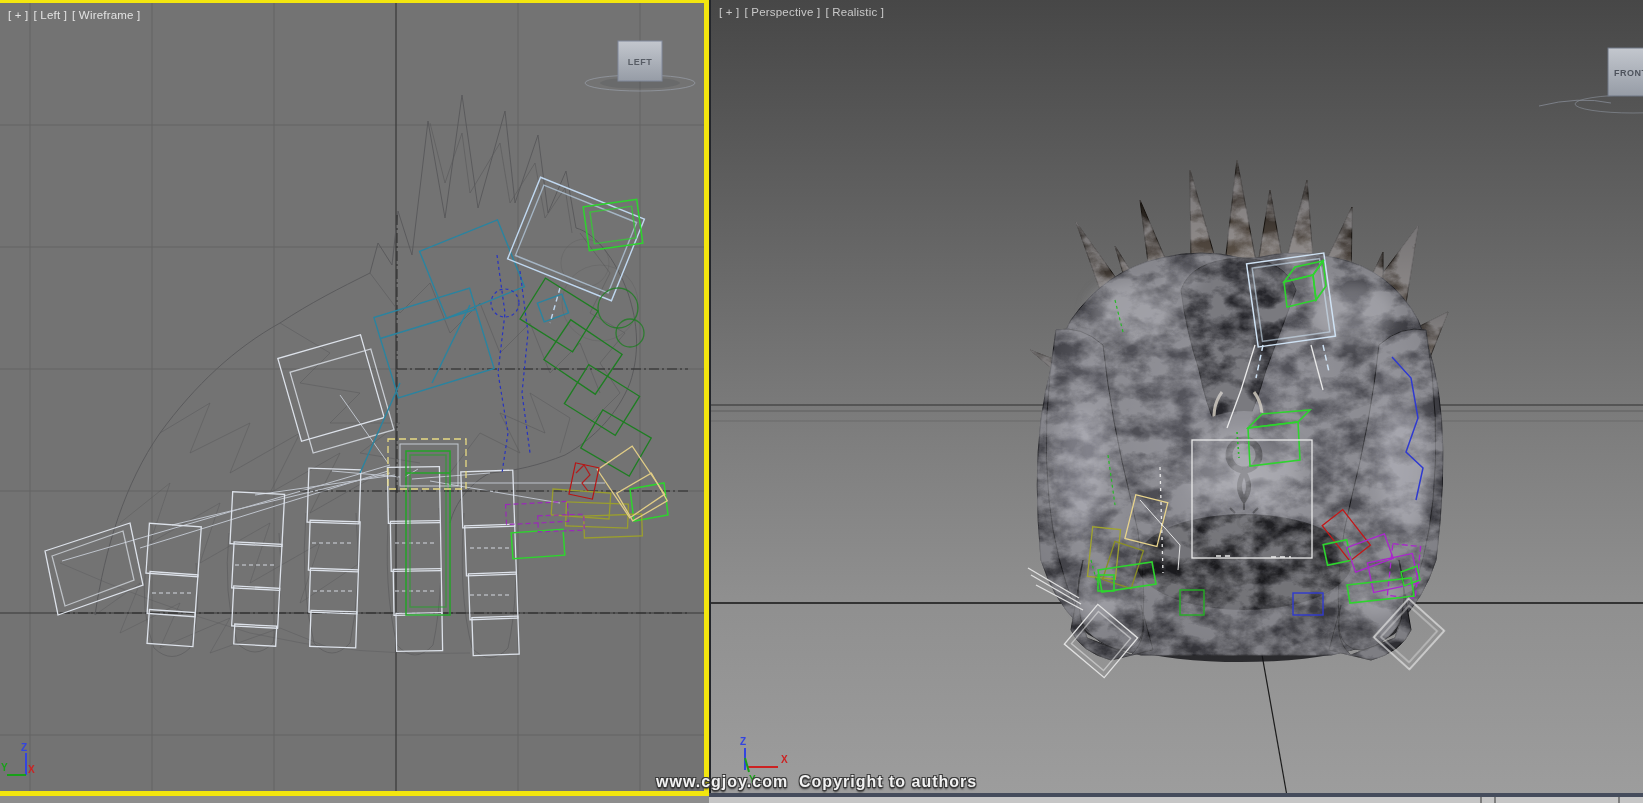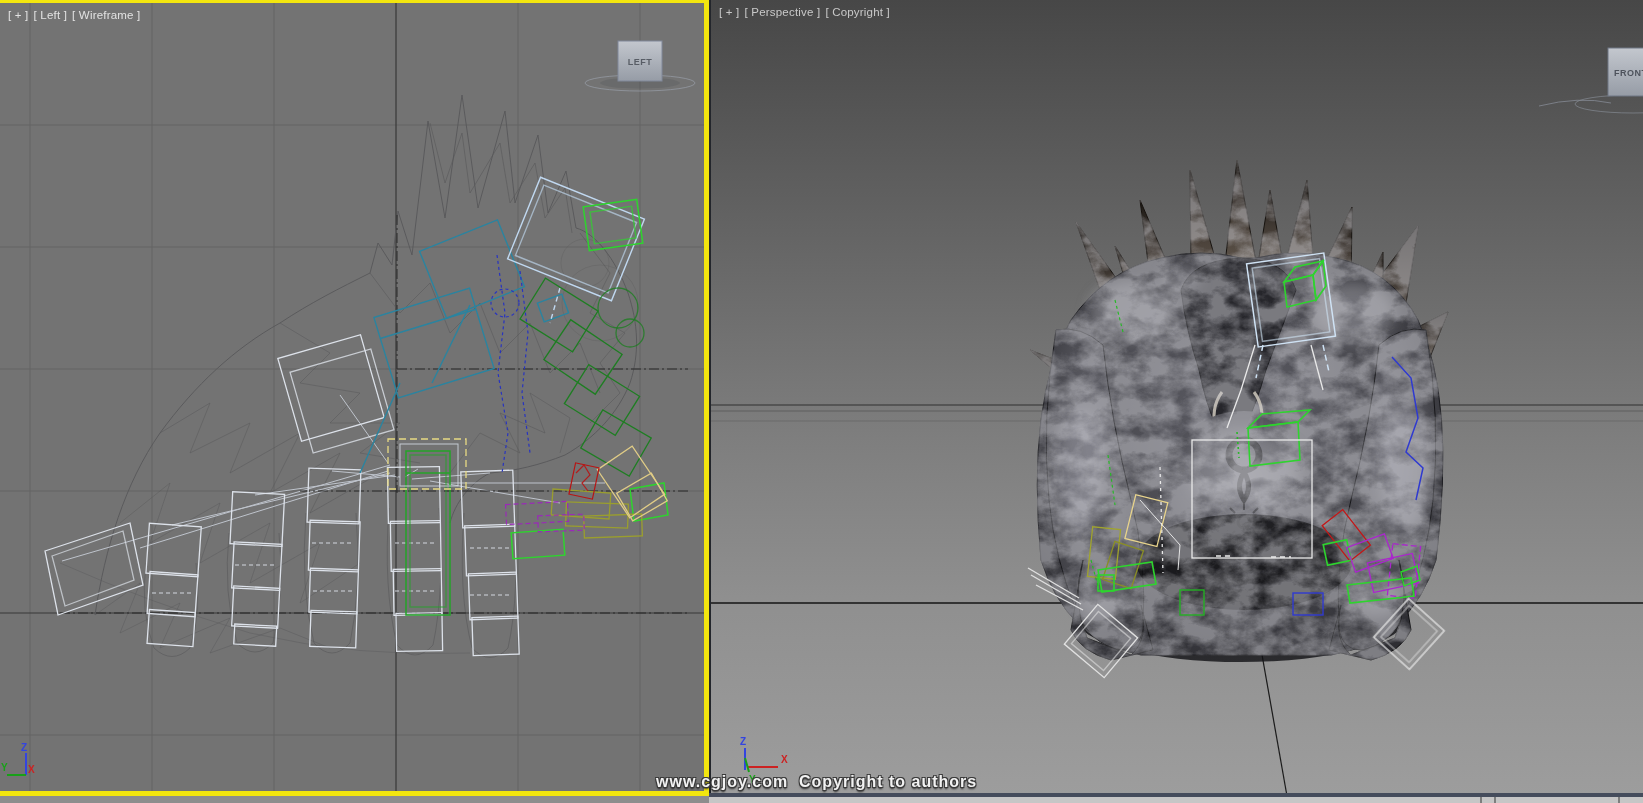--- a/index.html
+++ b/index.html
@@ -258,21 +258,21 @@
         <line x1="26" y1="772" x2="26" y2="750" stroke="#3344e0" stroke-width="2"></line>
         <line x1="26" y1="772" x2="7" y2="772" stroke="#18a018" stroke-width="2"></line>
         <text x="21" y="748" fill="#3344e0">Z</text>
         <text x="1" y="768" fill="#18a018">Y</text>
         <text x="28" y="770" fill="#cc2222">X</text>
       </g>
     </svg>
   </div>
 
   <div id="vp-right" class="vp">
-    <div class="vp-label"><span>[ + ]</span><span>[ Perspective ]</span><span>[ Copyright ]</span></div>
+    <div class="vp-label"><span>[ + ]</span><span>[ Perspective ]</span><span>[ Realistic ]</span></div>
 
     <svg width="932" height="796" viewBox="0 0 932 796">
       <defs>
         <radialGradient id="bodyg" cx="0.5" cy="0.42" r="0.65">
           <stop offset="0" stop-color="#5e5e66"></stop>
             <stop offset="0.6" stop-color="#46464c"></stop>
             <stop offset="1" stop-color="#2d2d32"></stop>
         </radialGradient>
         <radialGradient id="armg" cx="0.5" cy="0.35" r="0.7">
           <stop offset="0" stop-color="#6a6a72"></stop>

